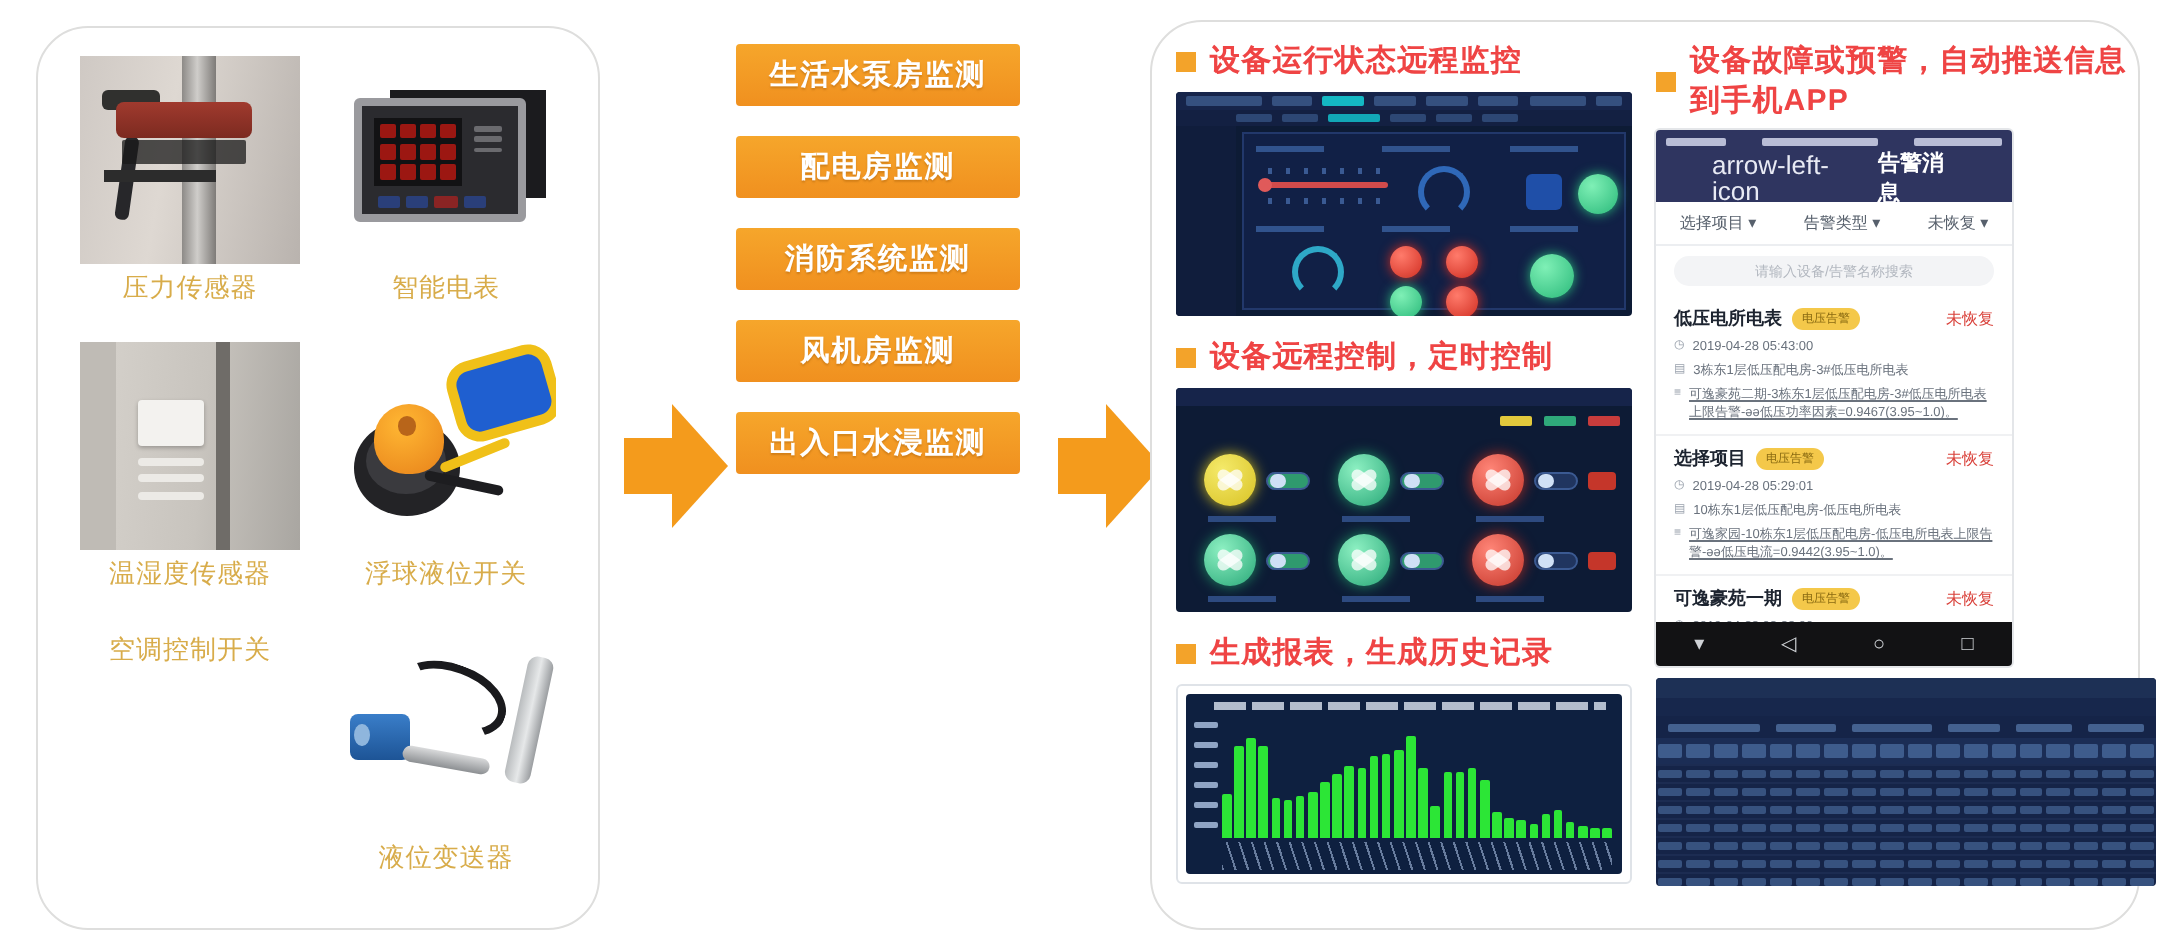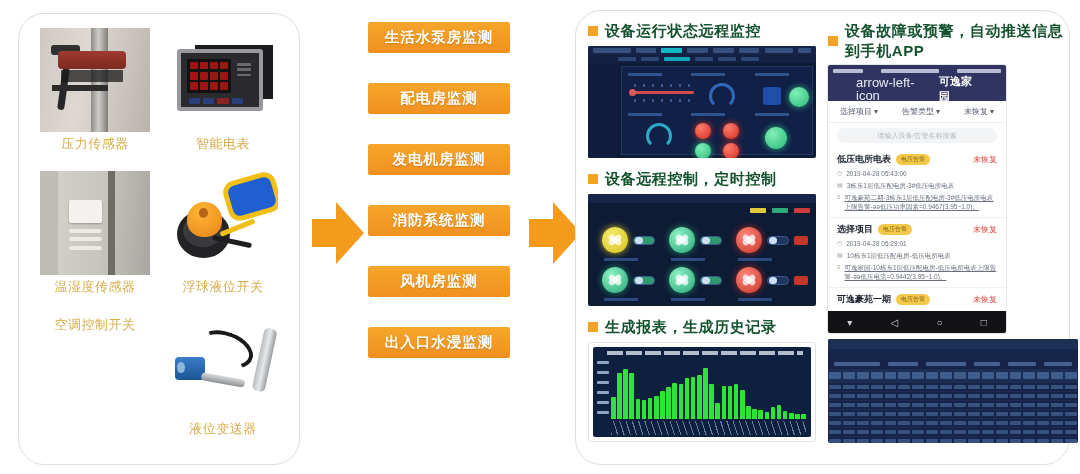--- a/index.html
+++ b/index.html
@@ -122,32 +122,32 @@
 
   
   #mid-col { position:absolute; left:368px; top:22px; width:148px; height:430px; }
   .pill {
     width:142px; height:31px;
     background: linear-gradient(180deg,#f6a62b 0%,#f0901f 100%);
     color:#ffffff;
     font-size:14.5px; font-weight:bold; letter-spacing:1px;
     display:flex; align-items:center; justify-content:center;
     border-radius:2px;
-    margin-bottom:30px;
+    margin-bottom:15px;
     text-shadow:0 1px 1px rgba(150,80,0,.35);
   }
   .pill:last-child { margin-bottom:0; }
 
   
   #right-panel { left: 575px; top: 10px; width: 495px; height: 455px; }
 
   .sec-head { display:flex; align-items:center; gap:7px; }
   .sq { width:10px; height:10px; background:#f3a32a; flex:none; }
   .sec-title {
-    color:#14532d; font-weight:bold; font-size:15px; letter-spacing:.6px;
+    color:#ef4444; font-weight:bold; font-size:15px; letter-spacing:.6px;
     line-height:20px;
   }
 
   
   .rp-cols { position:absolute; left:12px; top:10px; right:10px; bottom:8px; display:flex; gap:12px; }
   .rp-colL { width:228px; display:flex; flex-direction:column; }
   .rp-colR { flex:1; display:flex; flex-direction:column; }
 
   
   .shot { background:#0d1b35; border-radius:2px; overflow:hidden; position:relative; }
@@ -338,21 +338,20 @@
   </div>
 
   <div class="arrow" id="arrow-1">
     <div class="shaft"></div>
       <div class="head"></div>
   </div>
 
   <div id="mid-col">
     <div class="pill">生活水泵房监测</div>
     <div class="pill">配电房监测</div>
-    <div class="pill">发电机房监测</div>
     <div class="pill">消防系统监测</div>
     <div class="pill">风机房监测</div>
     <div class="pill">出入口水浸监测</div>
   </div>
 
   <div class="arrow" id="arrow-2">
     <div class="shaft"></div>
       <div class="head"></div>
   </div>
 
@@ -550,21 +549,21 @@
         </div>
 
         <div class="phone">
           <div class="ph-status">
             <i style="width:30px"></i>
               <i style="width:58px"></i>
               <i style="width:44px"></i>
           </div>
           <div class="ph-nav">
             <span class="ph-back">arrow-left-icon</span>
-            <span class="ph-title">可逸家园</span>
+            <span class="ph-title">告警消息</span>
           </div>
           <div class="ph-filters">
             <span class="ph-filter">选择项目 ▾</span>
             <span class="ph-filter">告警类型 ▾</span>
             <span class="ph-filter">未恢复 ▾</span>
           </div>
           <div class="ph-search">
             <span>请输入设备/告警名称搜索</span>
           </div>
 

